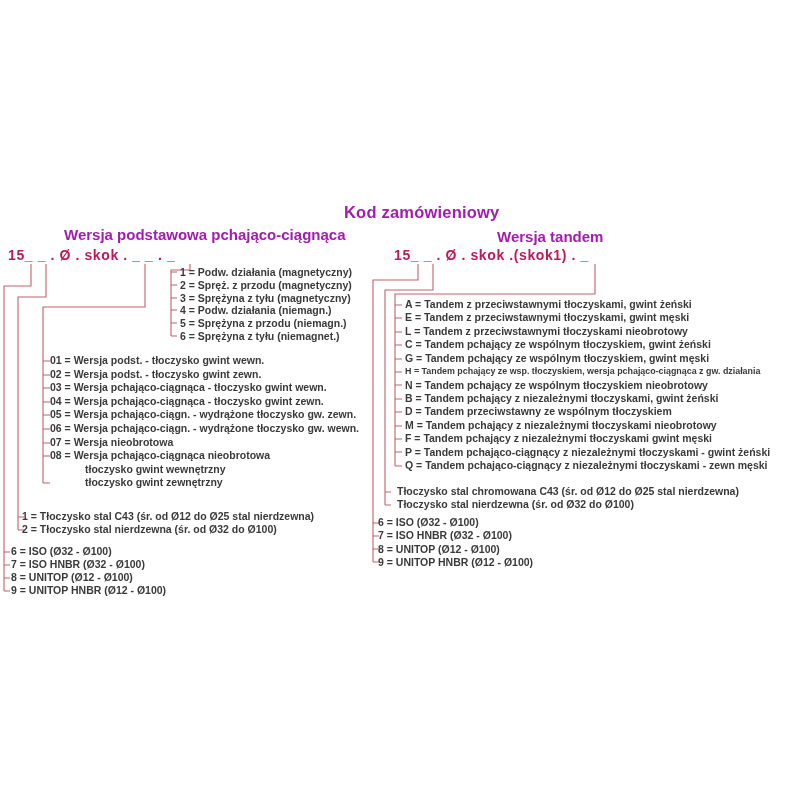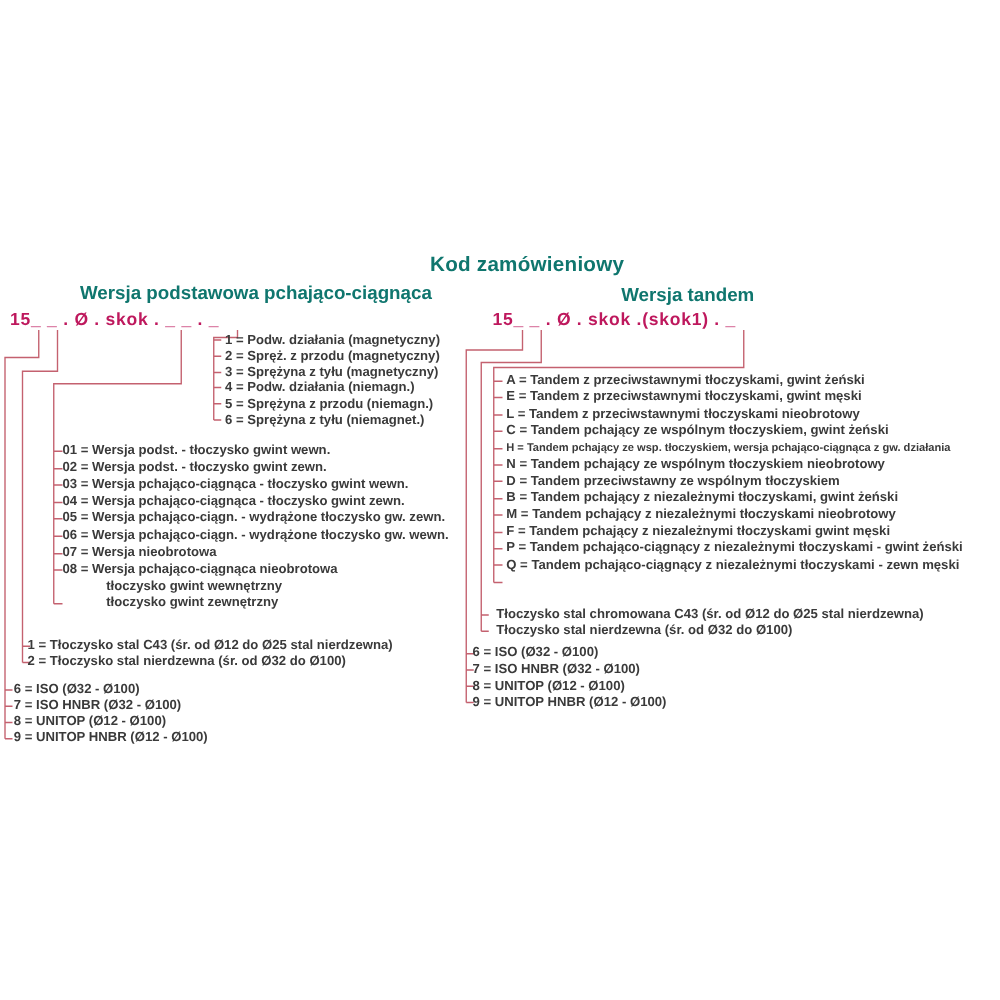--- a/index.html
+++ b/index.html
@@ -15,21 +15,21 @@
     height: 800px;
     background: var(--background);
     font-family: "Liberation Sans", sans-serif;
     color: var(--text);
     overflow: hidden;
   }
   .hdr {
     position: absolute;
     font-weight: bold;
     white-space: nowrap;
-    color: #0f766e;
+    color: #a21caf;
   }
   #page-title   { left: 344px; top: 203px; font-size: 16.5px; letter-spacing: 0.2px; }
   #heading-basic  { left: 64px;  top: 226px; font-size: 15px; }
   #heading-tandem { left: 497px; top: 228px; font-size: 15px; }
   .code {
     position: absolute;
     font-weight: bold;
     font-size: 14px;
     letter-spacing: 0.6px;
     white-space: nowrap;
@@ -121,24 +121,25 @@
     <div>7 = ISO HNBR (Ø32 - Ø100)</div>
     <div>8 = UNITOP (Ø12 - Ø100)</div>
     <div>9 = UNITOP HNBR (Ø12 - Ø100)</div>
   </div>
 
   <div class="list" id="list-tandem-types">
     <div>A = Tandem z przeciwstawnymi tłoczyskami, gwint żeński</div>
     <div>E = Tandem z przeciwstawnymi tłoczyskami, gwint męski</div>
     <div>L = Tandem z przeciwstawnymi tłoczyskami nieobrotowy</div>
     <div>C = Tandem pchający ze wspólnym tłoczyskiem, gwint żeński</div>
+    <div>G = Tandem pchający ze wspólnym tłoczyskiem, gwint męski</div>
     <div class="small">H = Tandem pchający ze wsp. tłoczyskiem, wersja pchająco-ciągnąca z gw. działania</div>
     <div>N = Tandem pchający ze wspólnym tłoczyskiem nieobrotowy</div>
+    <div>B = Tandem pchający z niezależnymi tłoczyskami, gwint żeński</div>
     <div>D = Tandem przeciwstawny ze wspólnym tłoczyskiem</div>
-    <div>B = Tandem pchający z niezależnymi tłoczyskami, gwint żeński</div>
     <div>M = Tandem pchający z niezależnymi tłoczyskami nieobrotowy</div>
     <div>F = Tandem pchający z niezależnymi tłoczyskami gwint męski</div>
     <div>P = Tandem pchająco-ciągnący z niezależnymi tłoczyskami - gwint żeński</div>
     <div>Q = Tandem pchająco-ciągnący z niezależnymi tłoczyskami - zewn męski</div>
   </div>
 
   <div class="list" id="list-materials-tandem">
     <div>Tłoczysko stal chromowana C43 (śr. od Ø12 do Ø25 stal nierdzewna)</div>
     <div>Tłoczysko stal nierdzewna (śr. od Ø32 do Ø100)</div>
   </div>

